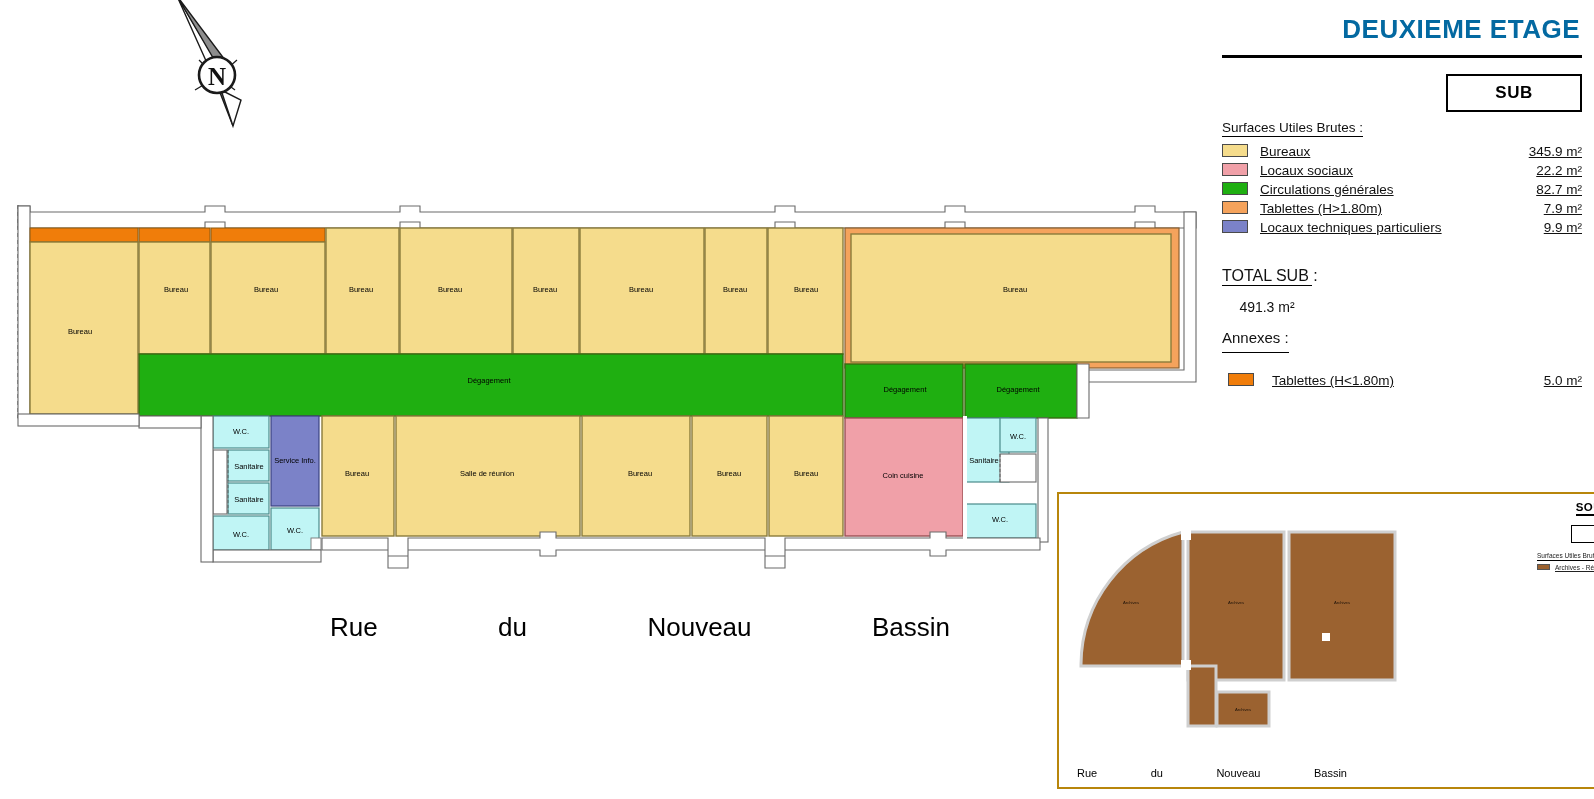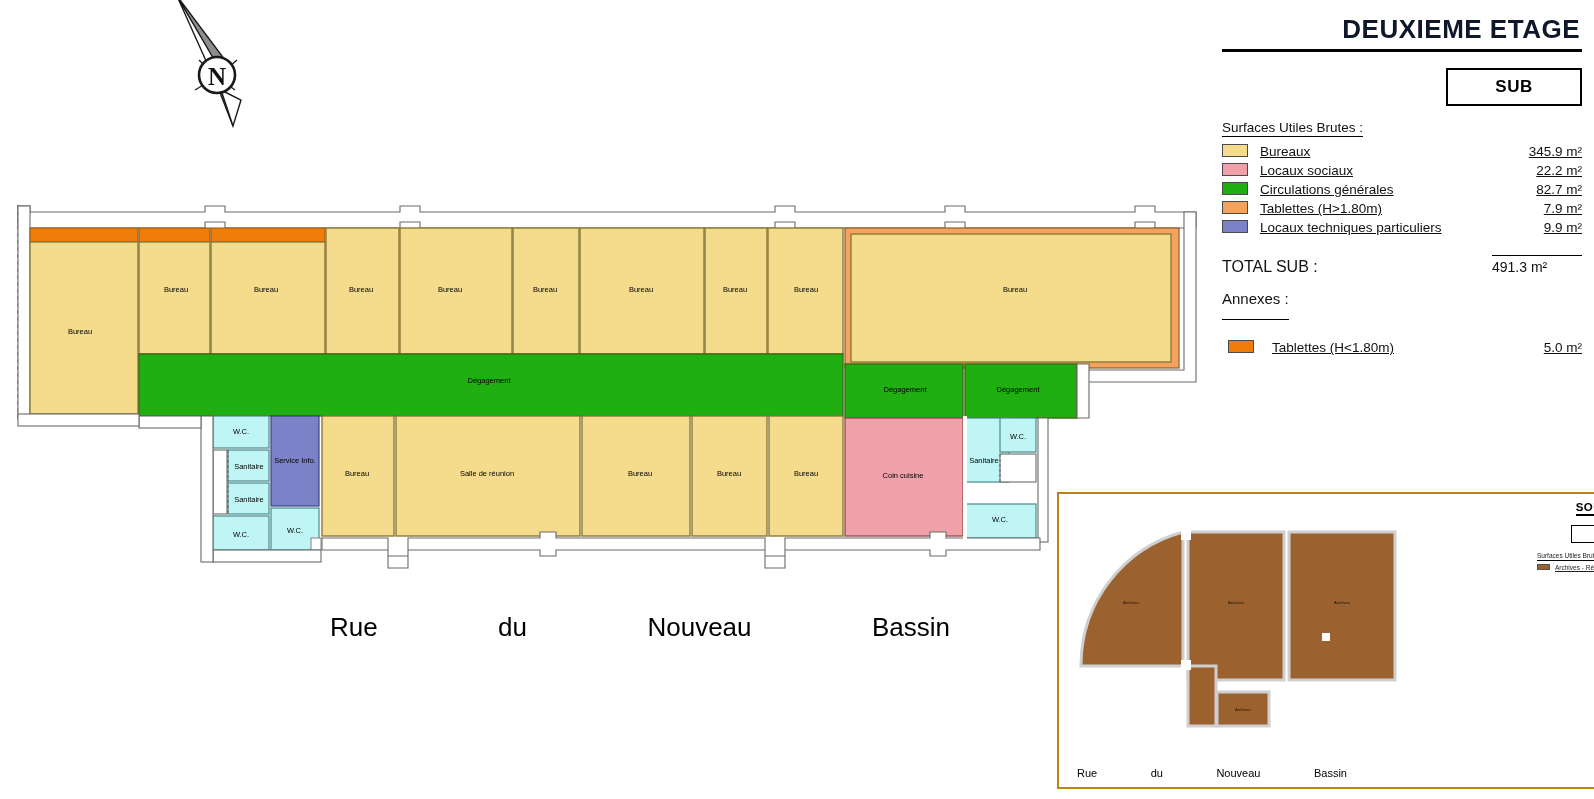--- a/index.html
+++ b/index.html
@@ -17,22 +17,22 @@
     overflow: hidden;
   }
 
   
   #north-arrow { position: absolute; left: 155px; top: -6px; width: 120px; height: 140px; }
 
   
   #title-block { position: absolute; left: 1222px; top: 14px; width: 360px; }
   #plan-title {
     font-size: 26px; font-weight: bold; letter-spacing: 0.5px;
-    text-align: right; color: #0f172a; padding-right: 2px;
-    border-bottom: 3px solid #000; padding-bottom: 4px; display: block;
+    text-align: right; color: #0369a1; padding-right: 2px;
+    border-bottom: 3px solid #000; padding-bottom: 10px; display: block;
   }
   #sub-box {
     margin: 16px 0 0 auto; width: 136px; height: 38px;
     border: 2px solid #000; display: flex; align-items: center; justify-content: center;
     font-size: 17px; font-weight: bold; letter-spacing: 0.5px;
   }
 
   
   #legend { position: absolute; left: 1222px; top: 120px; width: 360px; font-size: 13.5px; color: #111; }
   .legend-heading {
@@ -40,27 +40,27 @@
     padding-bottom: 1px; margin-bottom: 7px; font-size: 13.5px;
   }
   .legend-row { display: flex; height: 19px; text-decoration: underline; }
   .swatch {
     width: 26px; height: 13px; border: 1px solid #4a4a4a; margin-right: 12px; flex: 0 0 auto;
   }
   .legend-label { flex: 1 1 auto; white-space: nowrap; }
   .legend-value { text-align: right; white-space: nowrap; width: 80px; }
 
   #total-row {
-    display: flex; align-items: baseline; margin-top: 16px; font-size: 16px;
+    display: flex; align-items: baseline; margin-top: 28px; font-size: 16px; flex-direction: column;
   }
   #total-row .legend-label { flex: 1 1 auto; }
-  #total-row .legend-value { width: 90px; text-align: left; border-top: 1.5px solid #000; padding-top: 3px; font-size: 14px;}
+  #total-row .legend-value { width: 90px; text-align: center; border-top: 1.5px solid #000; padding-top: 13px; font-size: 14px;}
   #annex-heading {
     display: inline-block; border-bottom: 1.5px solid #000;
-    padding-bottom: 12px; margin-top: 14px; font-size: 15px;
+    padding-bottom: 6px; margin-top: 14px; font-size: 15px;
   }
   #annex-list { margin-top: 20px; }
   #annex-list .legend-row { height: 20px; }
   #annex-list .swatch { margin-left: 6px; margin-right: 18px; }
 
   
   #floorplan { position: absolute; left: 0; top: 0; width: 1230px; height: 600px; }
 
   
   #street-label {

